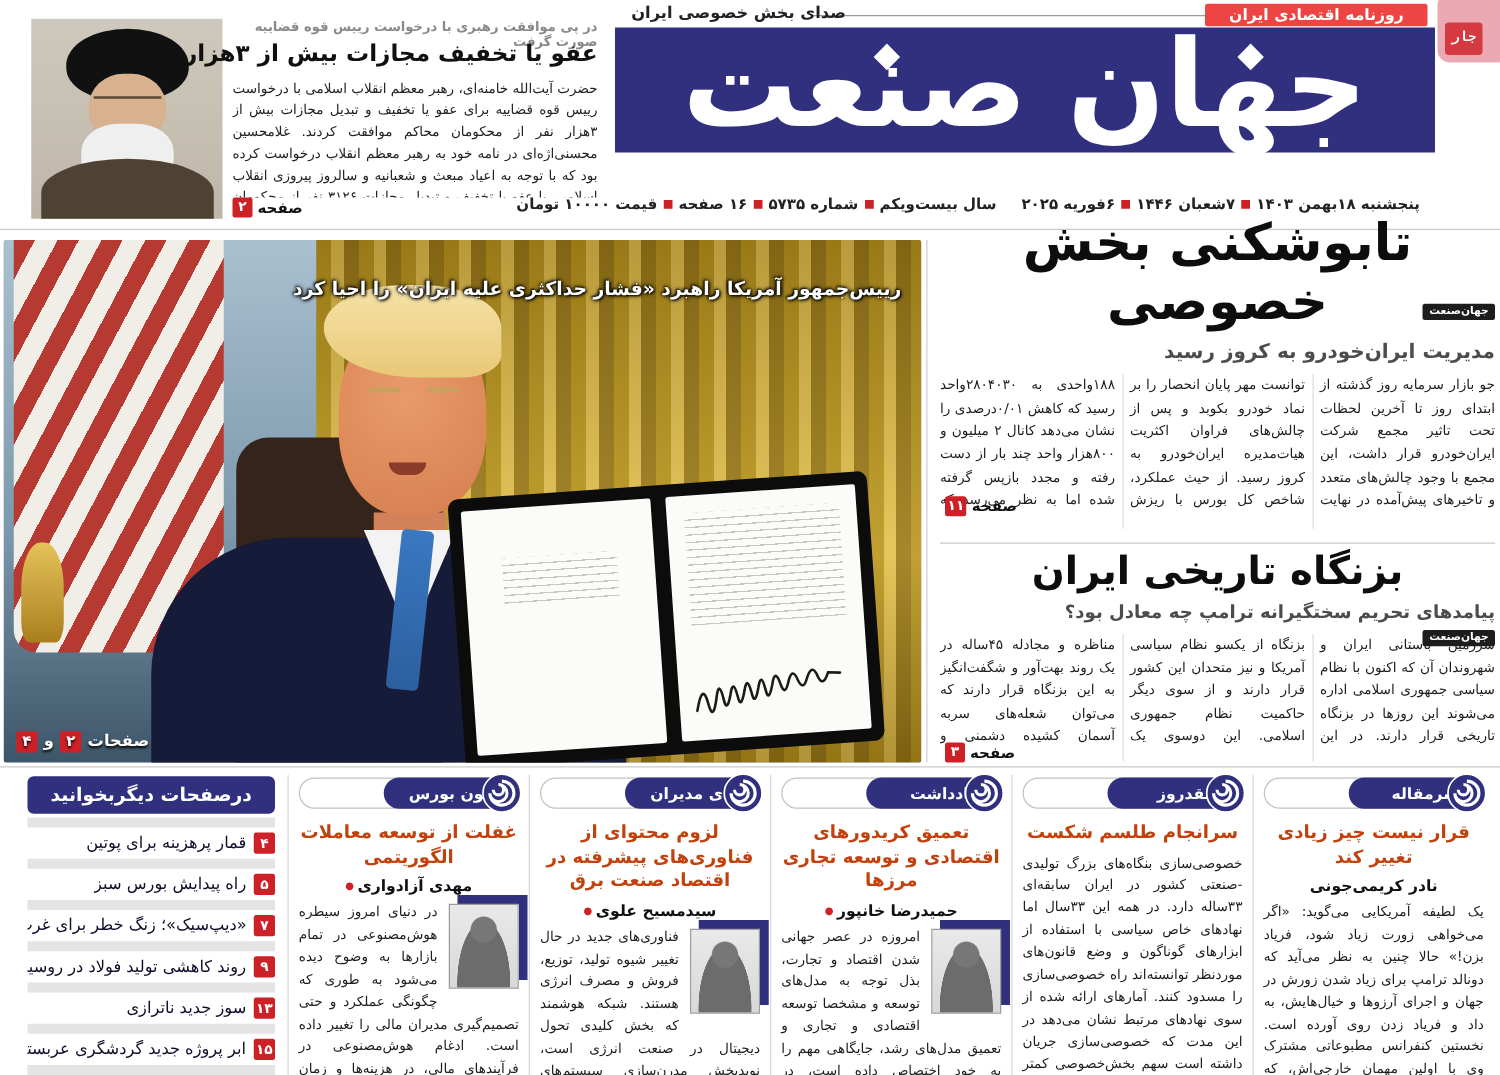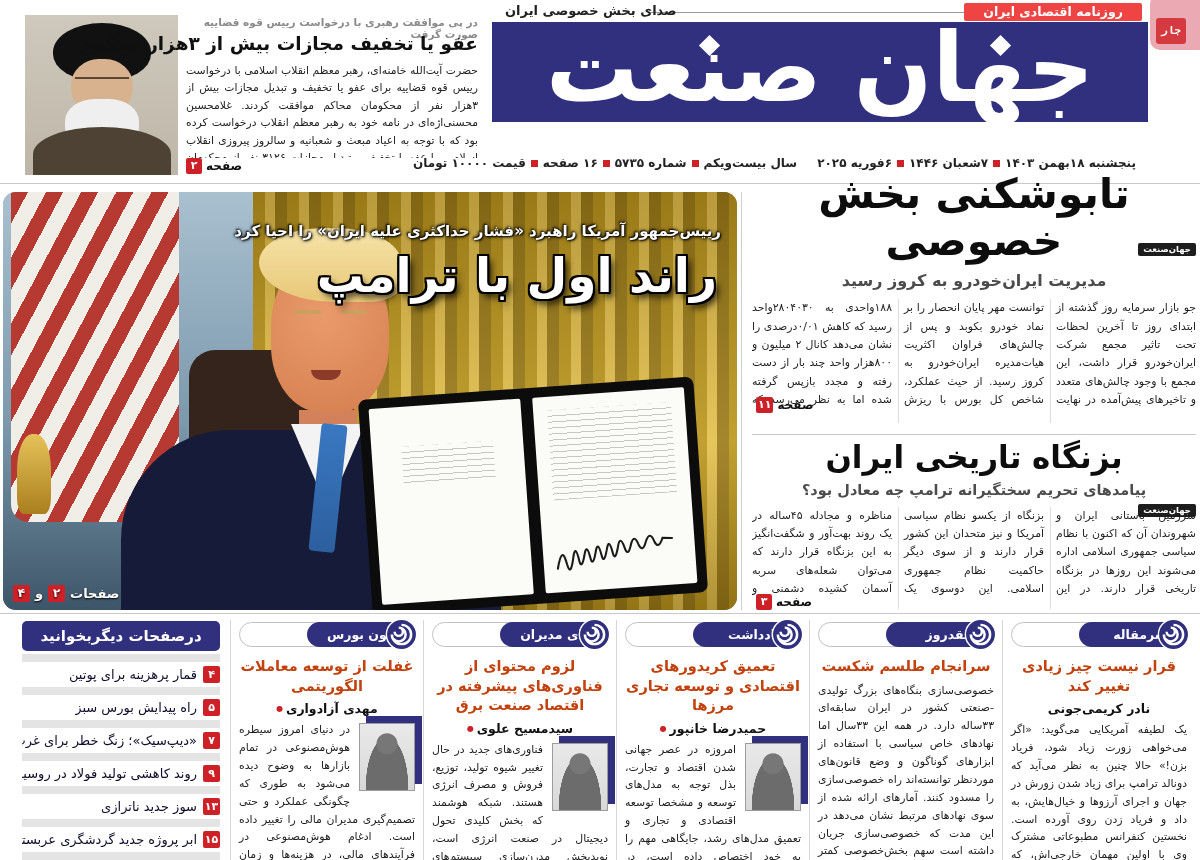--- a/index.html
+++ b/index.html
@@ -33,21 +33,21 @@
   .kh-robe { position:absolute; bottom:-6px; left:8px; width:138px; height:54px; background:#4d4234; border-radius:50% 50% 0 0; }
   .kh-kicker { position:absolute; top:16px; left:186px; width:292px; font-size:10.5px; font-weight:bold; color:#8a8a8a; text-align:right; }
   .kh-headline { position:absolute; top:33px; left:186px; width:292px; font-size:18.5px; font-weight:900; color:#101010; text-align:right; white-space:nowrap; }
   .kh-body { position:absolute; top:62px; left:186px; width:292px; height:96px; font-size:10.8px; line-height:1.62; text-align:justify; color:#222; overflow:hidden; }
   .page-badge { display:flex; align-items:center; gap:4px; font-size:12px; font-weight:900; color:#111; }
   .page-badge .num { display:inline-block; min-width:16px; height:16px; padding:0 2px; background:#cd2027; color:#fff; font-size:11px; font-weight:bold; text-align:center; line-height:16px; border-radius:2px; }
   .kh-badge { position:absolute; top:158px; left:186px; }
   .header-div { position:absolute; top:183px; left:0; width:100%; height:1px; background:#c9c9c9; }
 
   
-  .photo-box { position:absolute; top:192px; left:3px; width:734px; height:418px; overflow:hidden; border-radius:13px; background:#7d8da0; }
+  .photo-box { position:absolute; top:192px; left:3px; width:734px; height:418px; overflow:hidden; border-radius:2px; background:#7d8da0; }
   .ph-curtain { position:absolute; top:0; left:250px; right:0; height:100%;
     background:repeating-linear-gradient(90deg,#b9951f 0 12px,#e2c050 12px 22px,#98791a 22px 34px); }
   .ph-curtain::after { content:""; position:absolute; inset:0; background:linear-gradient(180deg,rgba(60,40,0,.25),rgba(255,240,180,.12) 60%,rgba(60,40,0,.3)); }
   .ph-window { position:absolute; top:0; left:0; width:255px; height:100%; background:linear-gradient(180deg,#a9c0cf 0%,#7c99ad 55%,#3d5568 100%); }
   .ph-flag { position:absolute; top:0; left:8px; width:168px; height:330px;
     background:repeating-linear-gradient(118deg,#b63a32 0 15px,#f1eee8 15px 31px); border-radius:0 0 18px 18px; }
   .ph-statue { position:absolute; left:14px; bottom:96px; width:34px; height:80px; background:linear-gradient(#e6c25a,#a97f1d); border-radius:45% 45% 20% 20%; }
   .ph-chair { position:absolute; left:186px; top:158px; width:165px; height:270px; background:#35241c; border-radius:26px 26px 0 0; }
   .tr-suit { position:absolute; left:118px; bottom:-30px; width:380px; height:210px; background:#151b38; border-radius:110px 110px 0 0; }
   .tr-shirt { position:absolute; left:288px; bottom:100px; width:74px; height:86px; background:#f3f3f3; clip-path:polygon(50% 100%,0 0,100% 0); }
@@ -72,21 +72,21 @@
   .ph-badge .num { display:inline-block; width:17px; height:17px; background:#cd2027; color:#fff; font-size:12px; text-align:center; line-height:17px; border-radius:2px; }
   .main-vdiv { position:absolute; top:192px; left:741px; width:1px; height:418px; background:#cfcfcf; }
   .main-hdiv { position:absolute; top:613px; left:0; width:100%; height:1px; background:#c9c9c9; }
 
   
   .art { position:absolute; left:752px; width:444px; }
   .art1 { top:171px; height:244px; }
   .art2 { top:440px; height:172px; }
   .art-headline { font-size:41px; font-weight:900; color:#0d0d0d; text-align:center; letter-spacing:-1.5px; line-height:1.15; }
   .art2 .art-headline { font-size:31px; }
-  .art-subhead { margin-top:6px; font-size:16px; font-weight:bold; color:#4c4c4c; text-align:center; }
+  .art-subhead { margin-top:6px; font-size:16px; font-weight:bold; color:#4c4c4c; }
   .art2 .art-subhead { font-size:14.5px; }
   .art-body { position:relative; margin-top:9px; column-count:3; column-gap:12px; column-rule:1px solid #ddd;
     font-size:10.9px; line-height:1.68; text-align:justify; color:#1d1d1d; overflow:hidden; }
   .art1 .art-body { height:124px; }
   .art2 .art-body { height:102px; }
   .brand-chip { position:absolute; top:0; right:0; background:#1d1d1d; color:#fff; font-size:8.5px; font-weight:bold; padding:1px 5px 2px; border-radius:2px; }
   .art .page-badge { position:absolute; left:4px; bottom:2px; }
   .art-div { position:absolute; top:434px; left:752px; width:444px; height:1px; background:#c9c9c9; }
 
   
@@ -193,21 +193,20 @@
         <svg class="sig" viewBox="0 0 140 40">
           <path d="M4 30 q6 -26 10 -4 q3 14 7 -6 q3 -16 6 2 q2 12 6 -4 q3 -14 6 2 q2 12 6 -4 q3 -14 6 2 q2 12 6 -4 q3 -14 6 2 q2 12 6 -4 q3 -14 7 0 q3 12 7 -2 q4 -12 8 0 q4 10 8 -2 q5 -12 9 0 q4 10 9 -3 l10 1" fill="none" stroke="#1a1a1a" stroke-width="2.2" stroke-linecap="round"></path>
         </svg>
       </div>
       <div class="fpage p2">
         <div class="txt"></div>
       </div>
     </div>
 
     <div class="ph-kicker">رییس‌جمهور آمریکا راهبرد «فشار حداکثری علیه ایران» را احیا کرد</div>
-    <div class="ph-headline">راند اول با ترامپ</div>
     <div class="ph-badge">
       <span>صفحات</span>
       <span class="num">۲</span>
       <span>و</span>
       <span class="num">۴</span>
     </div>
   </div>
 
   <div class="main-vdiv"></div>
 

